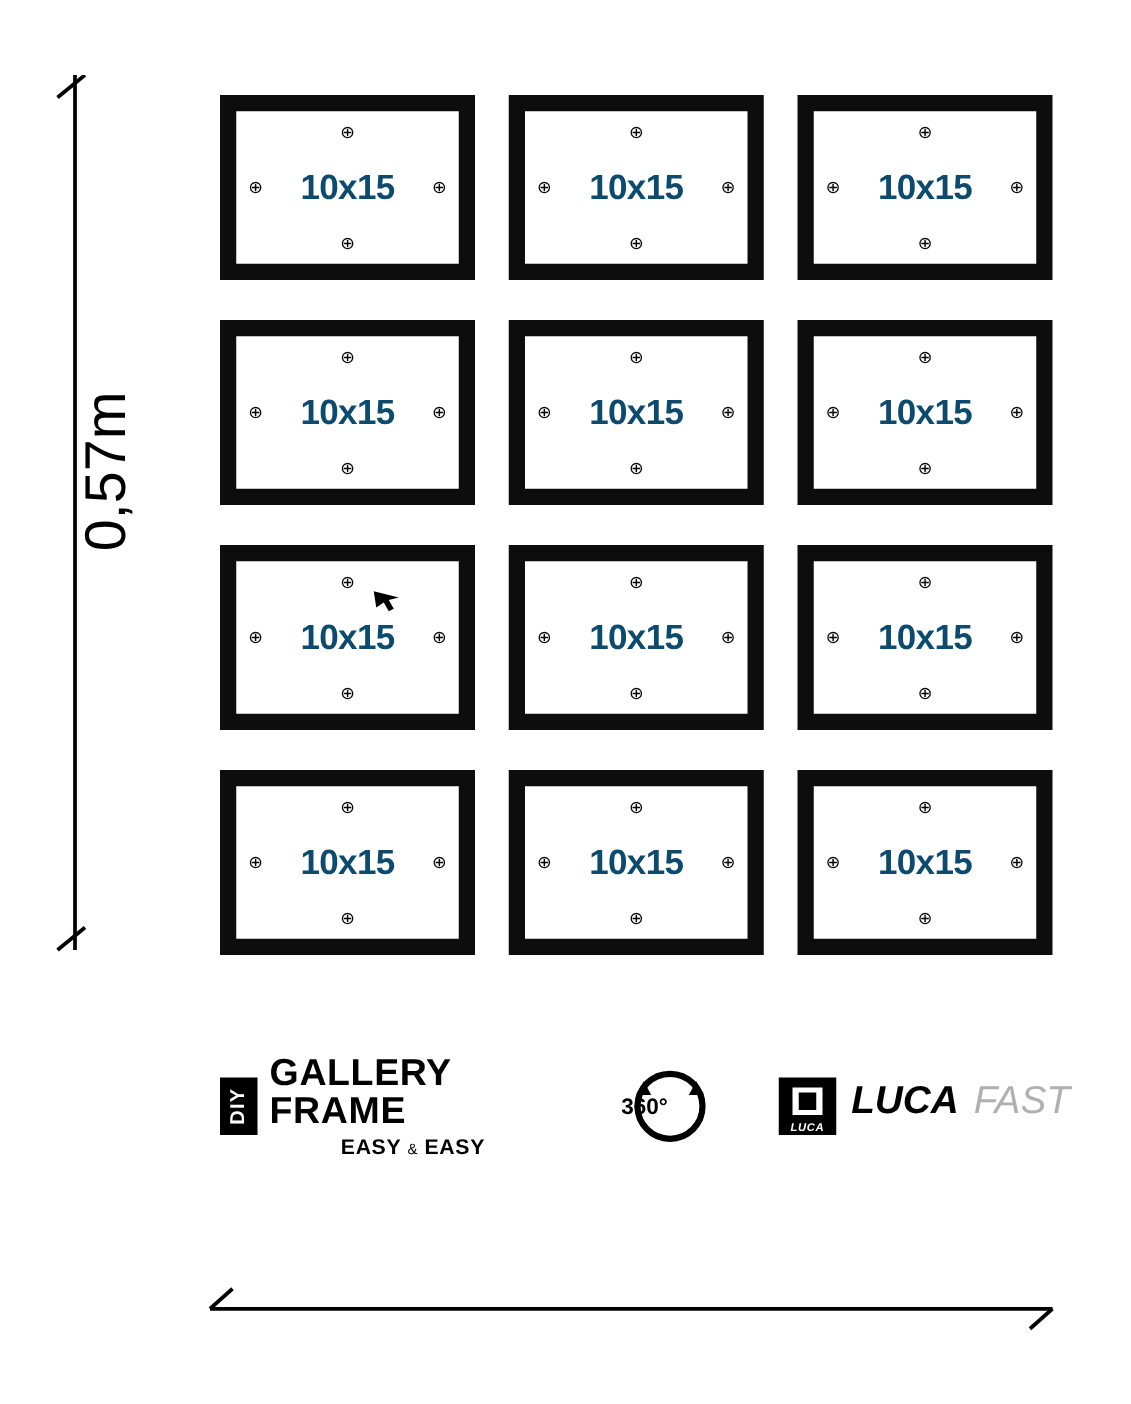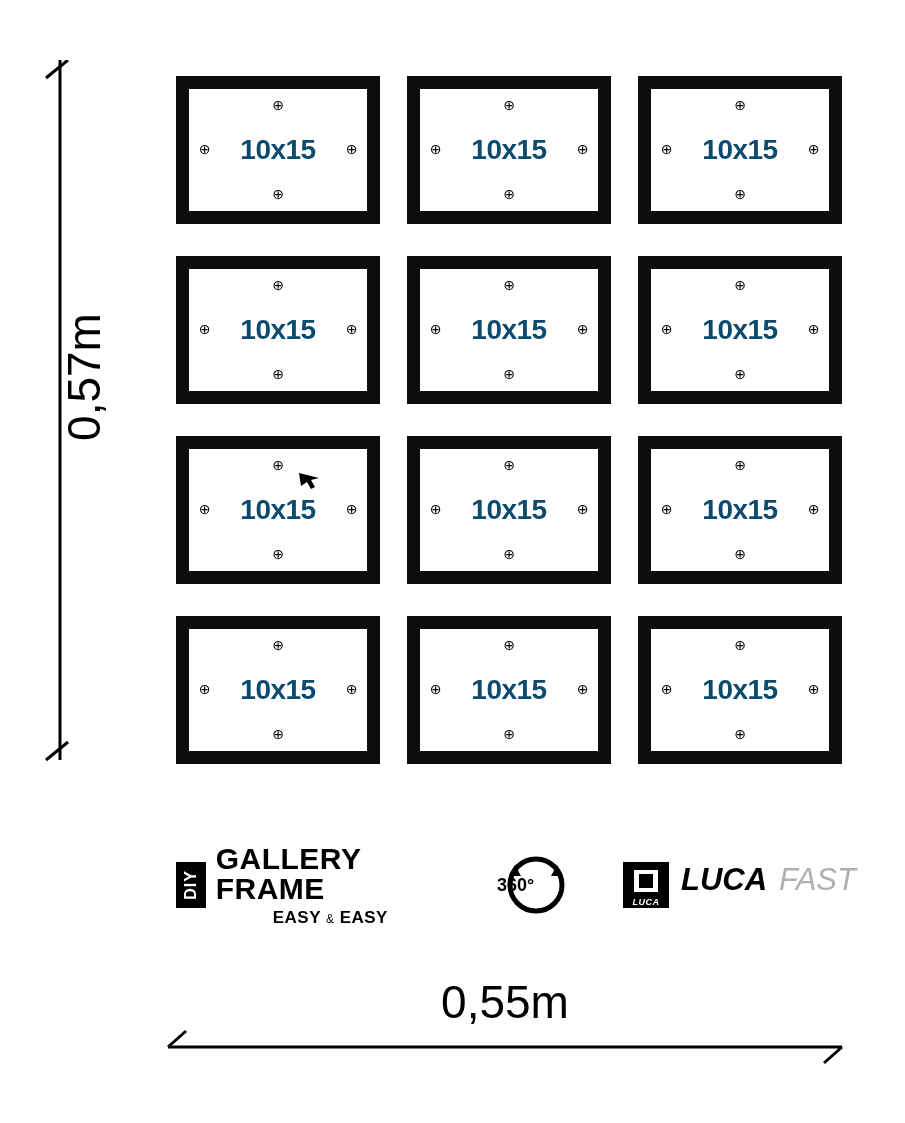--- a/index.html
+++ b/index.html
@@ -416,19 +416,18 @@
       <div class="inner-dot"></div>
       <div class="mark-label">LUCA</div>
     </div>
     <span class="luca-word">LUCA</span>
     <span class="luca-group-word">FAST</span>
   </div>
 
 </div>
 
 <div id="horizontal-dimension">
-  <div class="hlabel">0,55m</div>
   <svg width="690" height="40" viewBox="0 0 690 40">
     <line x1="8" y1="22" x2="682" y2="22" stroke="#000" stroke-width="3"></line>
     <line x1="8" y1="22" x2="26" y2="6" stroke="#000" stroke-width="3"></line>
     <line x1="682" y1="22" x2="664" y2="38" stroke="#000" stroke-width="3"></line>
   </svg>
 </div>
 
 </body></html>

